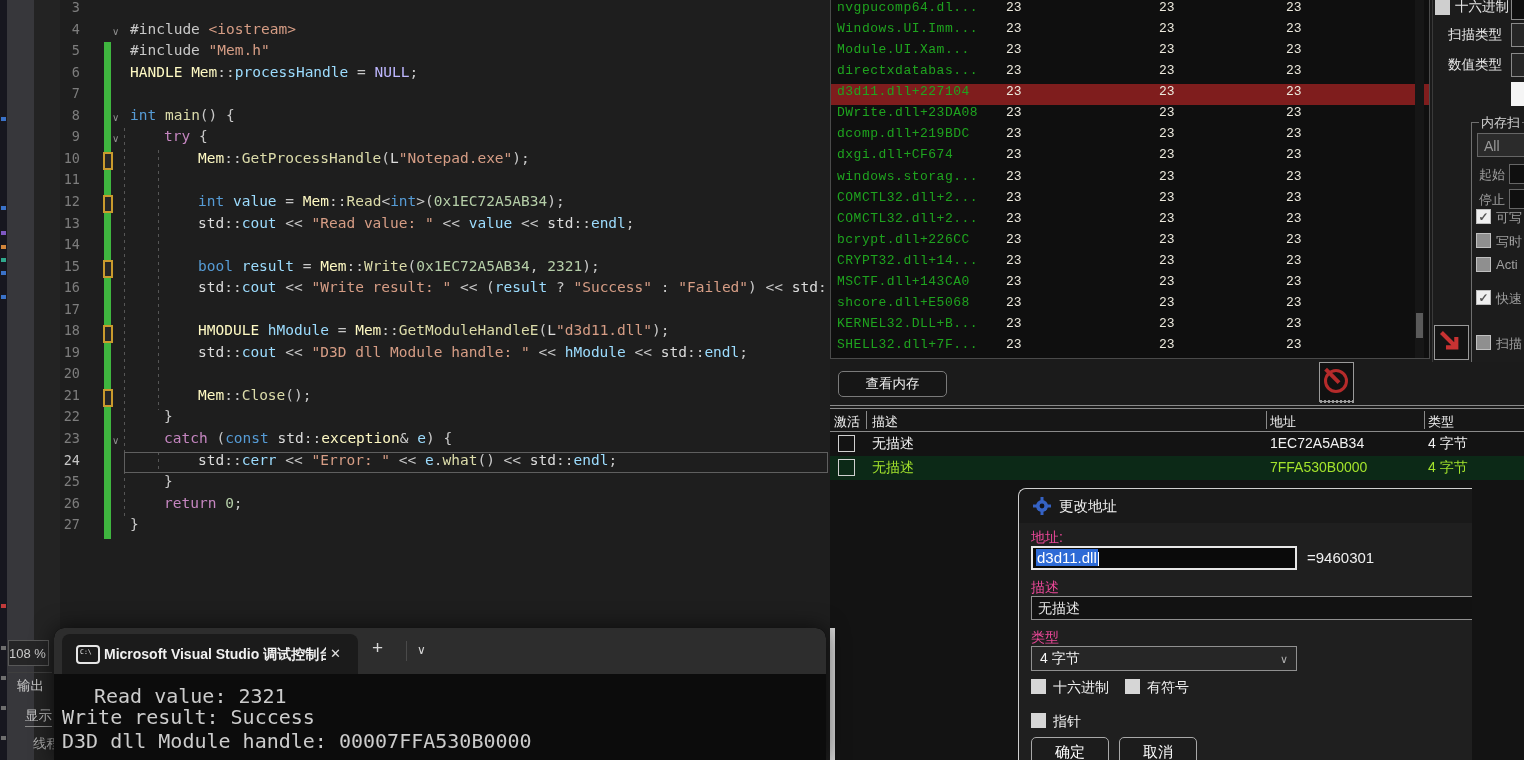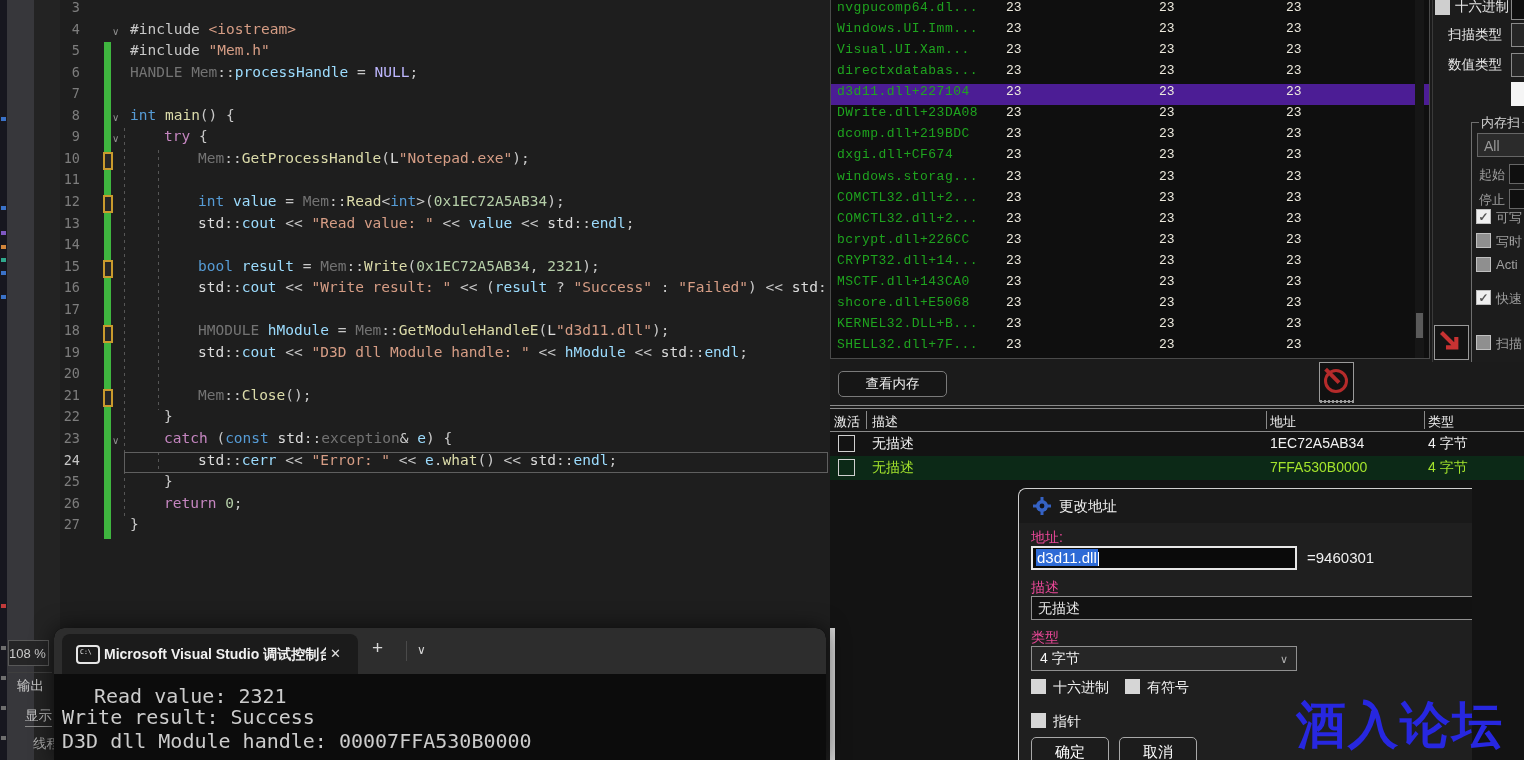--- a/index.html
+++ b/index.html
@@ -18,31 +18,31 @@
   .guide{position:absolute;width:1px;background-image:repeating-linear-gradient(to bottom,#565656 0 3px,transparent 3px 7px);}
   #change-bar{position:absolute;left:70px;top:42px;width:7px;height:497px;background:#3fb53f;}
   .cl{position:absolute;left:0;width:100%;height:21.55px;line-height:21.55px;white-space:pre;}
   .cl .ln{position:absolute;left:0;top:0;width:46px;text-align:right;color:#7d7d7d;
           font:13.5px "DejaVu Sans Mono",monospace;}
   .cl.cur .ln{color:#c6c6c6;}
   .cl.cur::before{content:'';position:absolute;left:90px;right:2px;top:0;bottom:0;border:1px solid #5f5f5f;}
   .cl .fold{position:absolute;left:78px;top:0;color:#8f8f8f;font-size:10px;}
   .cl .mark{position:absolute;left:69px;top:2.5px;width:6px;height:14px;background:#262626;border:2px solid #c99a2d;}
   .cl .code{position:absolute;top:0;font:14.5px "DejaVu Sans Mono",monospace;}
-  .tk-kw{color:#569cd6}.tk-ctrl{color:#c586c0}.tk-type{color:#737373}.tk-fn{color:#dcdcaa}
+  .tk-kw{color:#569cd6}.tk-ctrl{color:#c586c0}.tk-type{color:#fef9c3}.tk-fn{color:#dcdcaa}
   .tk-str{color:#d69d85}.tk-num{color:#b5cea8}.tk-macro{color:#beb7ff}.tk-id{color:#dcdcdc}
   .tk-mem{color:#9cdcfe}.tk-op{color:#c8c8c8}.tk-dir{color:#c8c8c8}
 
   
   #scan-panel{left:830px;top:0;width:600px;height:359px;background:#0f0f0f;
               border-left:1px solid #4a4a4a;border-right:1px solid #4a4a4a;border-bottom:1px solid #4a4a4a;
               box-sizing:border-box;overflow:hidden;}
   .srow{position:absolute;left:0;width:100%;height:21px;line-height:21px;
         font:13px "Liberation Mono",monospace;}
-  .srow.hl{background:#4c1d95;}
+  .srow.hl{background:#7f1d1d;}
   .srow .a{position:absolute;left:6px;letter-spacing:.5px;}
   .srow .v{position:absolute;color:#ece9dd;}
   #scan-scrollbar{position:absolute;left:584px;top:0;width:9px;height:359px;background:#161616;}
   #scan-thumb{position:absolute;left:1px;top:313px;width:7px;height:25px;background:#5a5a5a;}
 
   
   #ce-mid{left:830px;top:359px;width:694px;height:49px;background:#1b1b1b;}
   #mem-view-btn{position:absolute;left:8px;top:12px;width:107px;height:24px;background:#161616;
     border:1px solid #7a7a7a;border-radius:5px;color:#f0f0f0;font-size:13.5px;text-align:center;line-height:24px;}
   #no-box{position:absolute;left:489px;top:3px;width:33px;height:38px;background:#111;border:1px solid #9a9a9a;}
@@ -193,21 +193,21 @@
           <span class="v" style="left: 328px;">23</span>
           <span class="v" style="left: 455px;">23</span>
         </div>
         <div class="srow" style="top: 21.07px;">
           <span class="a" style="color: rgb(31, 164, 31); text-align: right;">Windows.UI.Imm...</span>
           <span class="v" style="left: 175px;">23</span>
           <span class="v" style="left: 328px;">23</span>
           <span class="v" style="left: 455px;">23</span>
         </div>
         <div class="srow" style="top: 42.14px;">
-          <span class="a" style="color: rgb(31, 164, 31);">Visual.UI.Xam...</span>
+          <span class="a" style="color: rgb(31, 164, 31);">Module.UI.Xam...</span>
           <span class="v" style="left: 175px;">23</span>
           <span class="v" style="left: 328px;">23</span>
           <span class="v" style="left: 455px;">23</span>
         </div>
         <div class="srow" style="top: 63.21px;">
           <span class="a" style="color: rgb(31, 164, 31);">directxdatabas...</span>
           <span class="v" style="left: 175px;">23</span>
           <span class="v" style="left: 328px;">23</span>
           <span class="v" style="left: 455px;">23</span>
         </div>
@@ -394,21 +394,20 @@
     <div class="dlg-cb" style="left:12px;top:190px"></div>
     <div class="dlg-cb-lbl" style="left:34px;top:190px">十六进制</div>
     <div class="dlg-cb" style="left:106px;top:190px"></div>
     <div class="dlg-cb-lbl" style="left:128px;top:190px">有符号</div>
     <div class="dlg-cb" style="left:12px;top:224px"></div>
     <div class="dlg-cb-lbl" style="left:34px;top:224px">指针</div>
     <div class="dlg-btn" style="left:12px">确定</div>
     <div class="dlg-btn" style="left:100px">取消</div>
   </div>
 
-  <div class="abs" id="watermark">酒入论坛</div>
 
   <div class="abs" id="white-divider"></div>
   <div class="abs" id="terminal">
     <div id="term-bar">
       <div id="term-tab">
         <div id="term-icon">
             <span>C:\</span>
           </div>
         <span id="term-title">Microsoft Visual Studio 调试控制台</span>
         <span id="term-close">✕</span>

